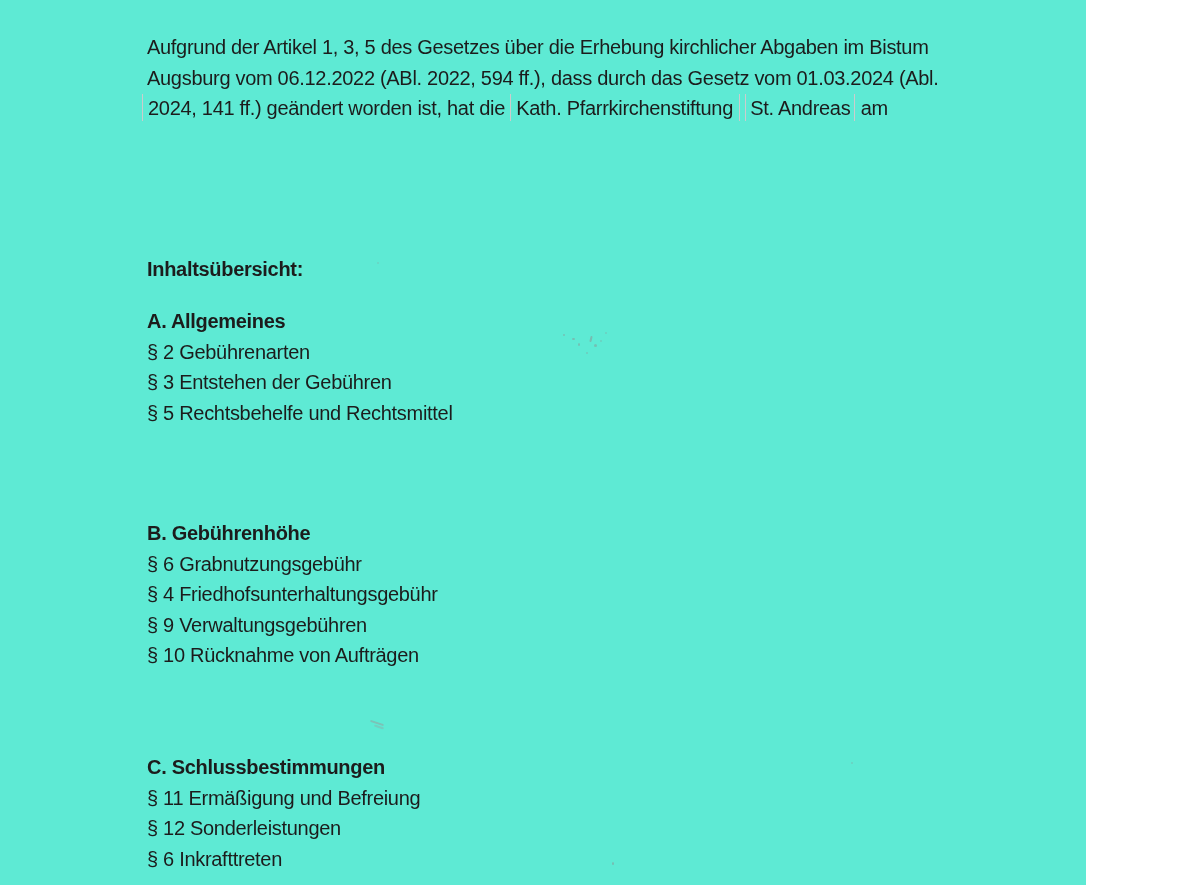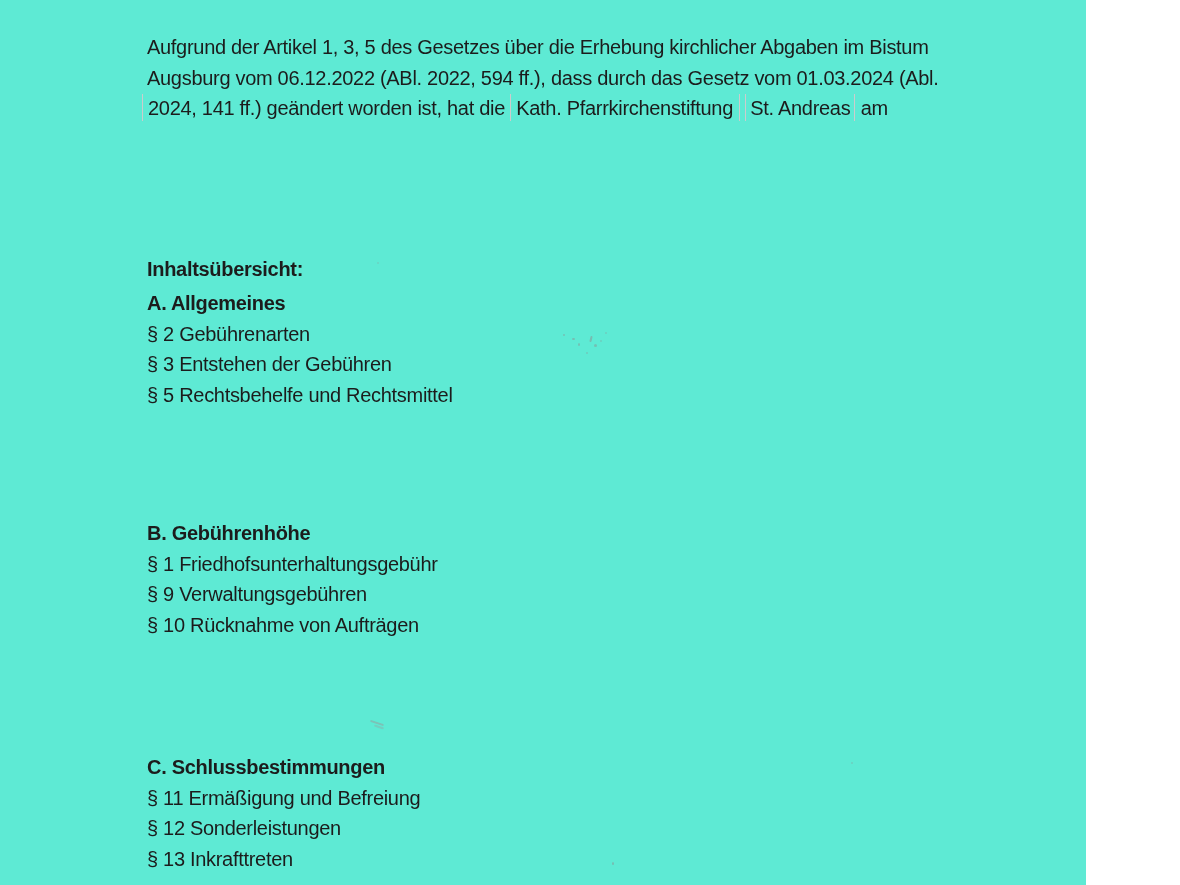--- a/index.html
+++ b/index.html
@@ -12,21 +12,21 @@
     font-family: "Liberation Sans", sans-serif;
     font-size: 20px;
     letter-spacing: -0.3px;
     color: #1c1c1c;
     line-height: 30.6px;
   }
   .textline { white-space: nowrap; }
   .abs { position: absolute; left: 147px; }
   .preamble { top: 32px; }
   .toc-title { top: 217px; font-weight: 700; margin-top: 37px; }
-  .section-a { top: 288px; }
+  .section-a { top: 306px; }
   .section-b { top: 518px; }
   .section-c { top: 752px; }
   .sec-heading { font-weight: 700; }
   
   .mark {
     display: inline-block;
     width: 0;
     border-left: 1px solid #cccccc;
     height: 27px;
     vertical-align: -6px;
@@ -72,30 +72,31 @@
 
   <div class="abs section-a">
     <div class="textline sec-heading">A. Allgemeines</div>
     <div class="textline">§ 2 Gebührenarten</div>
     <div class="textline">§ 3 Entstehen der Gebühren</div>
     <div class="textline">§ 5 Rechtsbehelfe und Rechtsmittel</div>
   </div>
 
   <div class="abs section-b">
     <div class="textline sec-heading">B. Gebührenhöhe</div>
-    <div class="textline">§ 1 Friedhofsunterhaltungsgebühr</div>
+    <div class="textline">§ 6 Grabnutzungsgebühr</div>
+    <div class="textline">§ 4 Friedhofsunterhaltungsgebühr</div>
     <div class="textline">§ 9 Verwaltungsgebühren</div>
     <div class="textline">§ 10 Rücknahme von Aufträgen</div>
   </div>
 
   <div class="abs section-c">
     <div class="textline sec-heading">C. Schlussbestimmungen</div>
     <div class="textline">§ 11 Ermäßigung und Befreiung</div>
     <div class="textline">§ 12 Sonderleistungen</div>
-    <div class="textline">§ 13 Inkrafttreten</div>
+    <div class="textline">§ 6 Inkrafttreten</div>
   </div>
 
   <div class="artifact">
     <div class="speck" style="left:563px; top:334px; width:2px; height:2px;"></div>
     <div class="speck" style="left:572px; top:338px; width:3px; height:2px; opacity:.5;"></div>
     <div class="speck" style="left:578px; top:343px; width:2px; height:3px;"></div>
     <div class="speck" style="left:590px; top:336px; width:2px; height:6px; opacity:.5; border-radius:1px; transform:rotate(14deg);"></div>
     <div class="speck" style="left:594px; top:344px; width:3px; height:3px;"></div>
     <div class="speck" style="left:600px; top:340px; width:2px; height:2px; opacity:.3;"></div>
     <div class="speck" style="left:586px; top:352px; width:2px; height:2px; opacity:.35;"></div>

